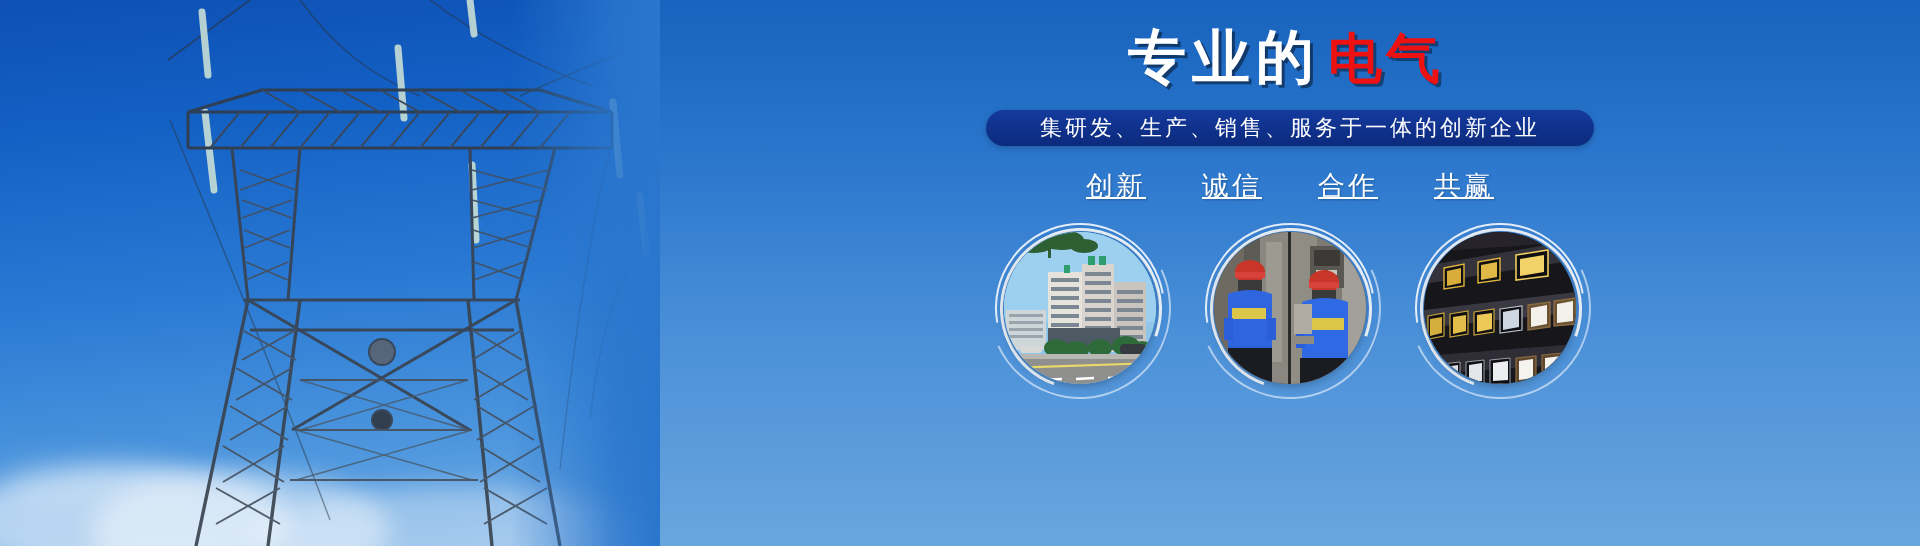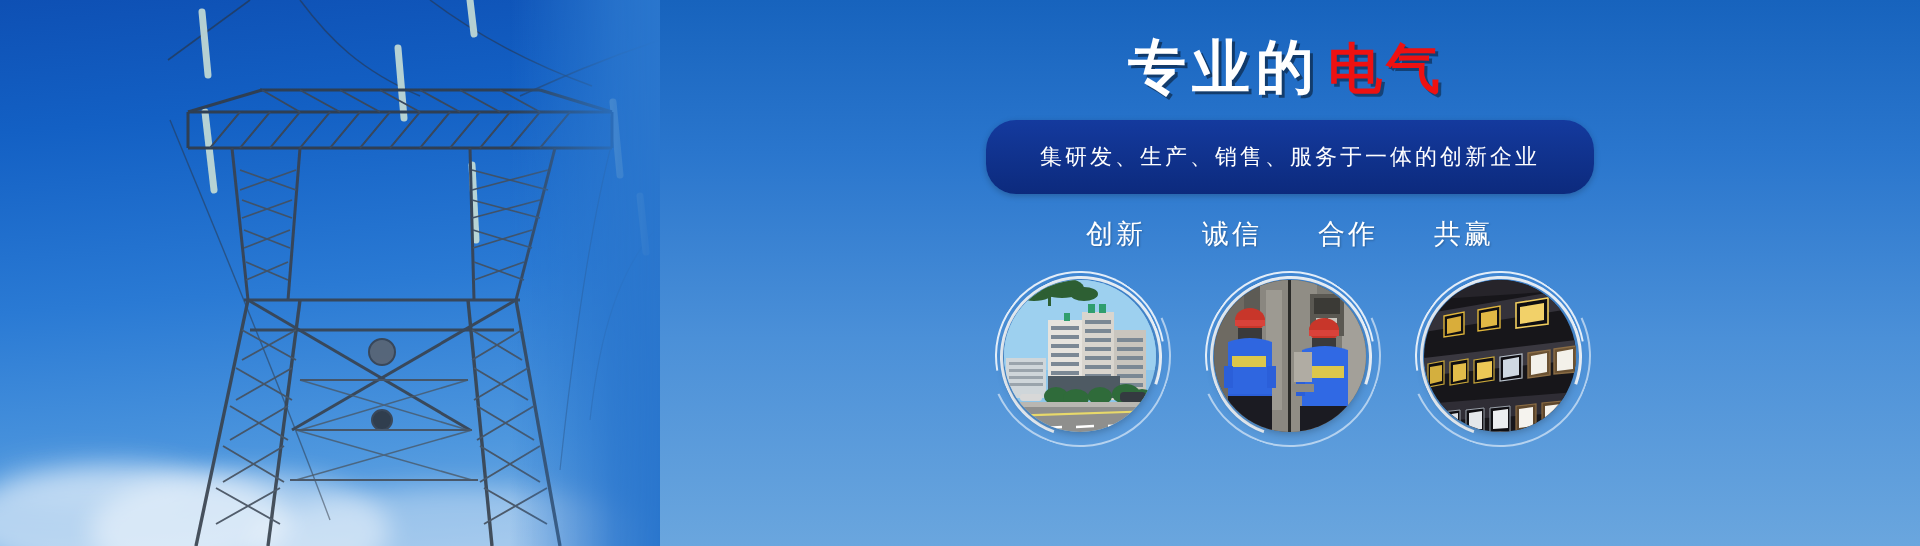--- a/index.html
+++ b/index.html
@@ -29,21 +29,21 @@
 
   .pylon{position:absolute;left:0;top:0;width:660px;height:546px;}
 
   
   .content{
     position:absolute;left:660px;top:0;width:1260px;height:546px;
     display:flex;flex-direction:column;align-items:center;
   }
 
   .headline{
-    margin-top:38px;
+    margin-top:28px;
     font-size:58px;line-height:1;
     font-weight:bold;
     letter-spacing:6px;
     color:#ffffff;
     text-shadow:3px 3px 0 rgba(0,0,0,.45);
     white-space:nowrap;
     display:flex;align-items:baseline;
   }
   .headline .hl{ color:#ffffff; }
   .headline .accent{
@@ -51,35 +51,36 @@
     font-size:54px;
     letter-spacing:4px;
     margin:0 8px;
     text-shadow:3px 3px 0 rgba(0,0,0,.4);
   }
 
   .pill{
     margin-top:24px;
     background:linear-gradient(180deg,#143a9e 0%,#10328d 50%,#0c2a7d 100%);
     border-radius:30px;
-    padding:22px 54px;
+    padding:3px 54px;
     color:#ffffff;
     font-size:22px;
     letter-spacing:3px;
     white-space:nowrap;
     box-shadow:0 2px 6px rgba(0,0,0,.22);
   }
 
   .values{
     margin-top:22px;
     display:flex;
     gap:56px;
     color:#ffffff;
     font-size:27px;
     letter-spacing:3px;
+    text-decoration:underline;
   }
   .values span{text-shadow:1px 1px 2px rgba(0,0,0,.25);}
 
   .circles{
     margin-top:28px;
     display:flex;
     gap:58px;
   }
   .circ{
     position:relative;

